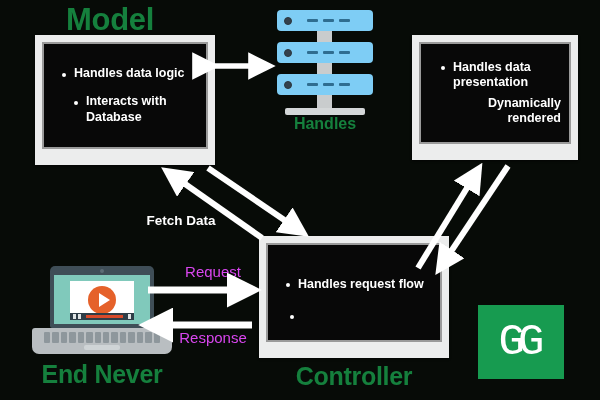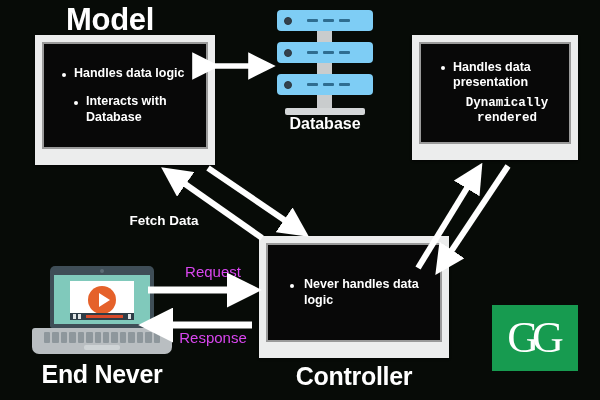--- a/index.html
+++ b/index.html
@@ -39,21 +39,21 @@
     position:absolute;
     left:0; top:.52em;
     width:4px; height:4px;
     border-radius:50%;
     background:#fff;
   }
 
   
   .caption {
     position:absolute;
-    color:#ffffff;
+    color:#15803d;
     font-weight:bold;
     text-align:center;
     white-space:nowrap;
   }
   .title-big { font-size:31px; letter-spacing:-.3px; }
   .title-med { font-size:16px; }
 
   
   .arrow-label {
     position:absolute;
@@ -155,21 +155,21 @@
 
   <div class="caption title-big" style="left:415px; top:2px; width:150px;margin-top:46px;">View</div>
 
   <div class="panel" style="left:412px; top:35px; width:166px; height:125px;">
     <div class="panel-screen">
       <ul class="bullets" style="font-size:12.5px;">
         <li style="padding-left:24px; text-align:left; margin-bottom:6px;">
           <span class="dot" style="left:12px;"></span>
           <span>Handles data presentation</span>
         </li>
-        <li style="padding-left:24px; text-align:center;font-family:Liberation Mono, monospace;">
+        <li style="padding-left:24px; text-align:right;">
           <span>Dynamically rendered</span>
         </li>
       </ul>
     </div>
   </div>
 
   <div class="db" style="left:272px; top:10px; width:106px; height:110px;">
     <div class="db-rack" style="left:5px; top:0;  width:96px; height:21px;">
       <span class="led"></span>
       <span class="dashes">
@@ -193,28 +193,31 @@
       <span class="dashes">
           <i></i>
           <i></i>
           <i></i>
         </span>
     </div>
     <div class="db-conn" style="left:45px; top:85px; width:15px; height:13px;"></div>
     <div class="db-base" style="left:13px; top:98px; width:80px; height:7px;"></div>
   </div>
 
-  <div class="caption title-med" style="left:272px; top:115px; width:106px;">Database</div>
+  <div class="caption title-med" style="left:272px; top:115px; width:106px;">Handles</div>
 
   <div class="panel" style="left:259px; top:236px; width:190px; height:122px;">
     <div class="panel-screen">
       <ul class="bullets" style="font-size:12.5px;">
+        <li style="padding-left:22px; text-align:left; margin-bottom:16px;">
+          <span class="dot" style="left:10px;"></span>
+          <span>Handles request flow</span>
+        </li>
         <li style="padding-left:28px; text-align:left;">
           <span class="dot" style="left:14px;"></span>
-          <span>Never handles data logic</span>
         </li>
       </ul>
     </div>
   </div>
 
   <div class="caption title-big" style="left:259px; top:362px; width:190px; font-size:25px;">Controller</div>
 
   <div class="laptop" style="left:32px; top:266px; width:140px; height:88px;">
     <div class="lap-lid" style="left:18px; top:0; width:104px; height:62px;"></div>
     <div class="lap-cam" style="left:68px; top:3px;"></div>
@@ -244,28 +247,28 @@
         <i></i>
         <i></i>
         <i></i>
         <i></i>
     </div>
     <div class="lap-pad" style="left:52px; top:79px; width:36px; height:5px;"></div>
   </div>
 
   <div class="caption title-big" style="left:22px; top:360px; width:160px; font-size:25px;">End Never</div>
 
-  <div class="arrow-label" style="left:104px; top:213px; width:120px;">Fetch Data</div>
+  <div class="arrow-label" style="left:121px; top:213px; width:120px;">Fetch Data</div>
 
 
   <div class="arrow-label thin" style="left:165px; top:263px; width:96px;">Request</div>
 
   <div class="arrow-label thin" style="left:163px; top:329px; width:100px;">Response</div>
 
-  <div class="gfg" style="left:492px; top:305px; width:86px; height:66px;">GG</div>
+  <div class="gfg" style="left:478px; top:305px; width:86px; height:74px;font-family:Liberation Mono, monospace;">GG</div>
 
   <svg class="arrows" viewBox="0 0 600 400">
     <defs>
       <marker id="ah" markerWidth="5" markerHeight="5" refX="3.6" refY="2.5" orient="auto">
         <path d="M0,0 L5,2.5 L0,5 Z" fill="#ffffff"></path>
       </marker>
     </defs>
 
     <line x1="212" y1="66" x2="268" y2="66" stroke="#ffffff" stroke-width="5.5" marker-start="url(#ah)" marker-end="url(#ah)"></line>
 

